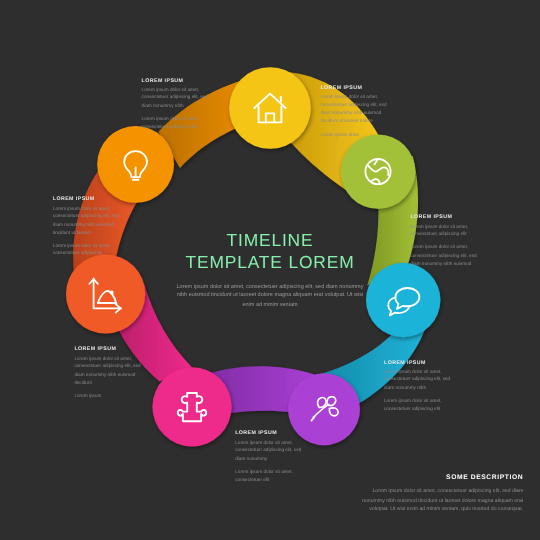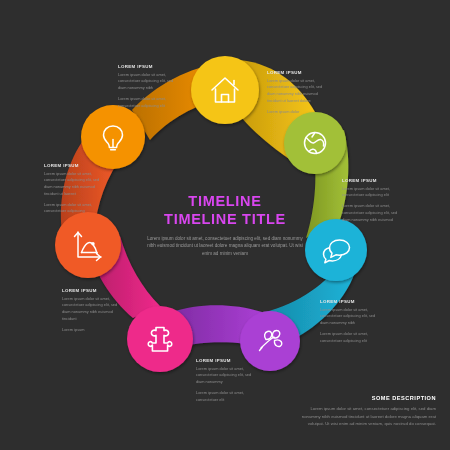--- a/index.html
+++ b/index.html
@@ -33,23 +33,23 @@
   
   .center-block {
     position: absolute;
     left: 135px;
     top: 192px;
     width: 180px;
     text-align: center;
     pointer-events: none;
   }
   .center-title {
-    color: #d946ef;
+    color: #86efac;
     font-size: 14.5px;
-    font-weight: bold;
+    font-weight: normal;
     letter-spacing: 0.7px;
     line-height: 1.26;
     margin: 0;
   }
   .center-body {
     color: #9a9a9a;
     font-size: 4.6px;
     line-height: 1.72;
     margin: 6px 10px 0 10px;
     text-align: center;
@@ -249,21 +249,21 @@
           <path d="M 110.6 149.8 L 115.4 149.8"></path>
         </g>
       </g>
 
     </g>
   </svg>
 
   <div class="center-block">
     <div class="center-title">
       <div>TIMELINE</div>
-      <div>TIMELINE TITLE</div>
+      <div>TEMPLATE LOREM</div>
     </div>
     <p class="center-body">Lorem ipsum dolor sit amet, consectetuer adipiscing elit, sed diam nonummy nibh euismod tincidunt ut laoreet dolore magna aliquam erat volutpat. Ut wisi enim ad minim veniam</p>
   </div>
 
   <div class="cap left" style="left:118px; top:64px; width:58px;">
     <p class="cap-title">LOREM IPSUM</p>
     <p class="cap-body">Lorem ipsum dolor sit amet, consectetuer adipiscing elit, sed diam nonummy nibh</p>
     <p class="cap-body">Lorem ipsum dolor sit amet, consectetuer adipiscing elit</p>
   </div>
 

